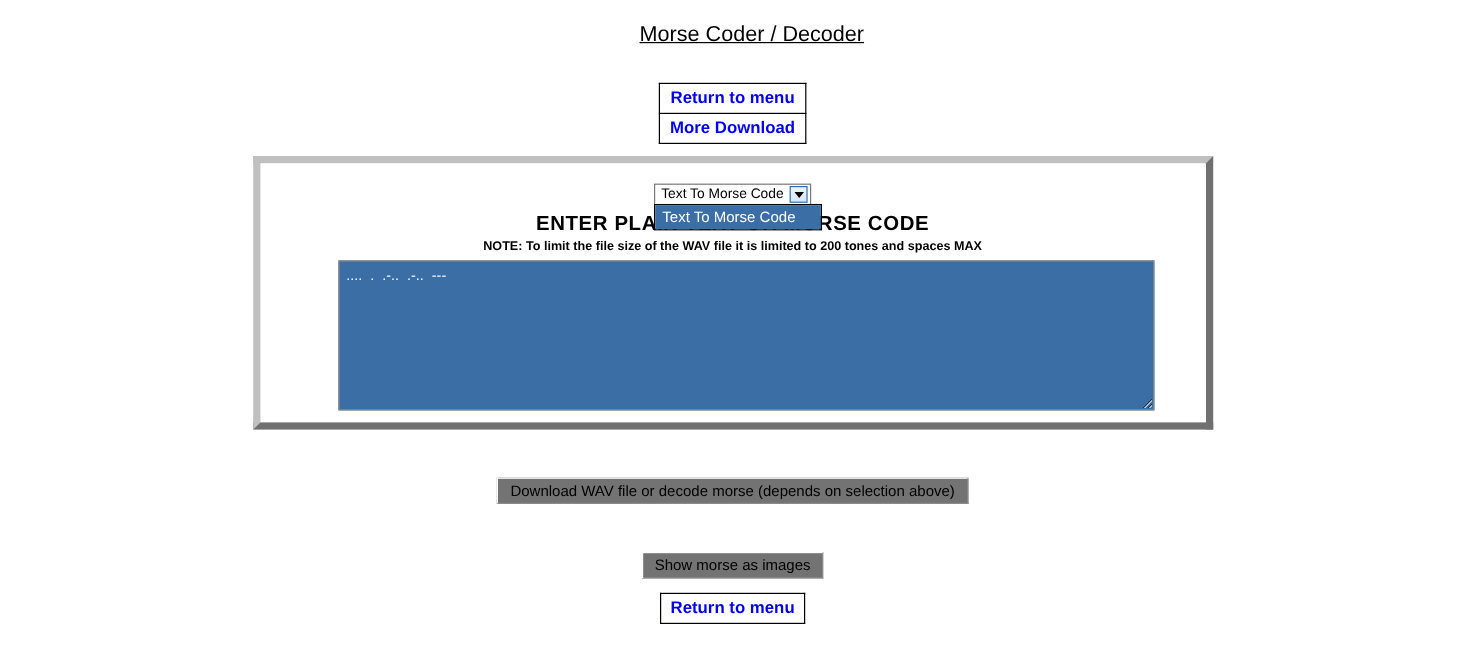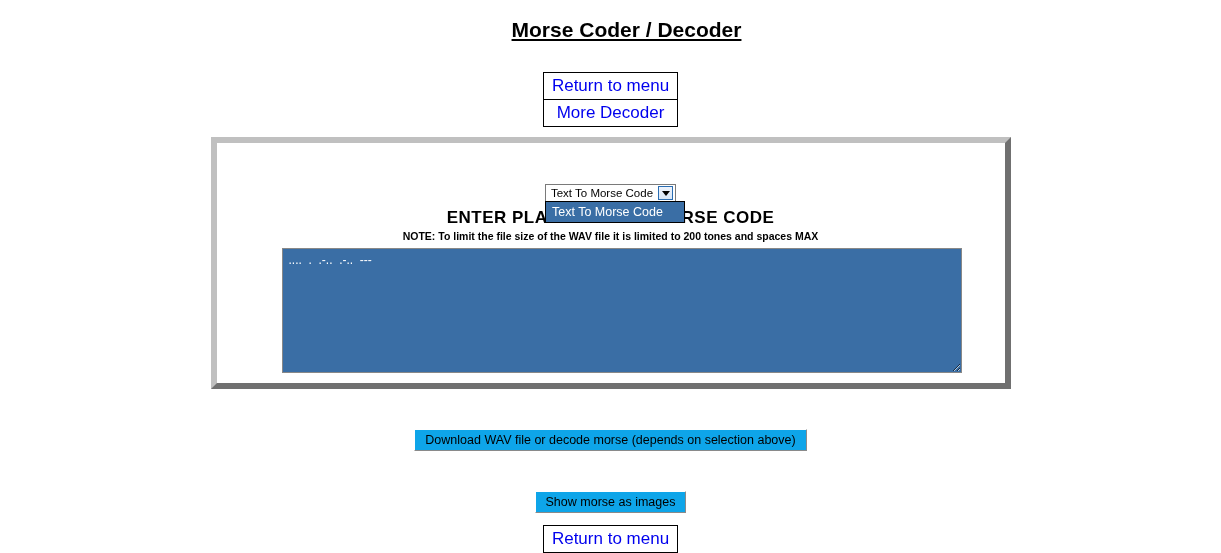--- a/index.html
+++ b/index.html
@@ -11,48 +11,48 @@
       font-family: Arial, sans-serif;
       background: #ffffff;
       width: 1221px;
     }
     .container {
       width: 100%;
       text-align: center;
       padding-top: 18px;
     }
     .page-title {
-      font-size: 21px;
-      font-weight: bold;
+      font-size: 18px;
+      font-weight: normal;
       text-decoration: underline;
       margin: 0 0 30px 0;
       padding-left: 32px;
     }
     .nav-table {
       margin: 0 auto 10px auto;
       border-collapse: collapse;
       border: 1px solid #000;
     }
     .nav-table td {
       border: 1px solid #000;
       padding: 3px 8px;
     }
     .nav-link {
       color: #0000ee;
-      font-weight: normal;
+      font-weight: bold;
       text-decoration: none;
-      font-size: 17px;
+      font-size: 14px;
     }
     .main-panel {
       width: 800px;
       margin: 0 auto;
       border: 6px solid;
       border-color: #c0c0c0 #707070 #707070 #c0c0c0;
       background: #ffffff;
-      padding: 40px 10px 10px 10px;
+      padding: 16px 10px 10px 10px;
       position: relative;
       text-align: center;
     }
     .dropdown-wrapper {
       position: relative;
       display: inline-block;
       text-align: left;
     }
     .select-box {
       border: 1px solid #7a7a7a;
@@ -122,42 +122,42 @@
       padding: 4px 6px;
       resize: both;
       margin-left: 55px;
       display: block;
       overflow: auto;
     }
     .action-button {
       font-family: Arial, sans-serif;
       font-size: 12.5px;
       padding: 3px 10px;
-      background: #0ea5e9;
+      background: #737373;
       border: 1px solid #8a8a8a;
       border-top-color: #fff;
       border-left-color: #fff;
       cursor: pointer;
     }
     .btn-spacing-top { margin-top: 40px; }
     .btn-spacing-mid { margin-top: 40px; margin-bottom: 12px; }
   </style>
 </head>
 <body>
 
 <div class="container">
   <h1 class="page-title">Morse Coder / Decoder</h1>
 
   <table class="nav-table">
     <tbody>
         <tr>
           <td><a href="#" class="nav-link">Return to menu</a></td>
         </tr>
     <tr>
-          <td><a href="#" class="nav-link">More Decoder</a></td>
+          <td><a href="#" class="nav-link">More Download</a></td>
         </tr>
   </tbody>
     </table>
 
   <div class="main-panel">
 
     <div class="dropdown-wrapper">
       <div class="select-box">
         <span class="select-text">Text To Morse Code</span>
         <span class="select-arrow">

